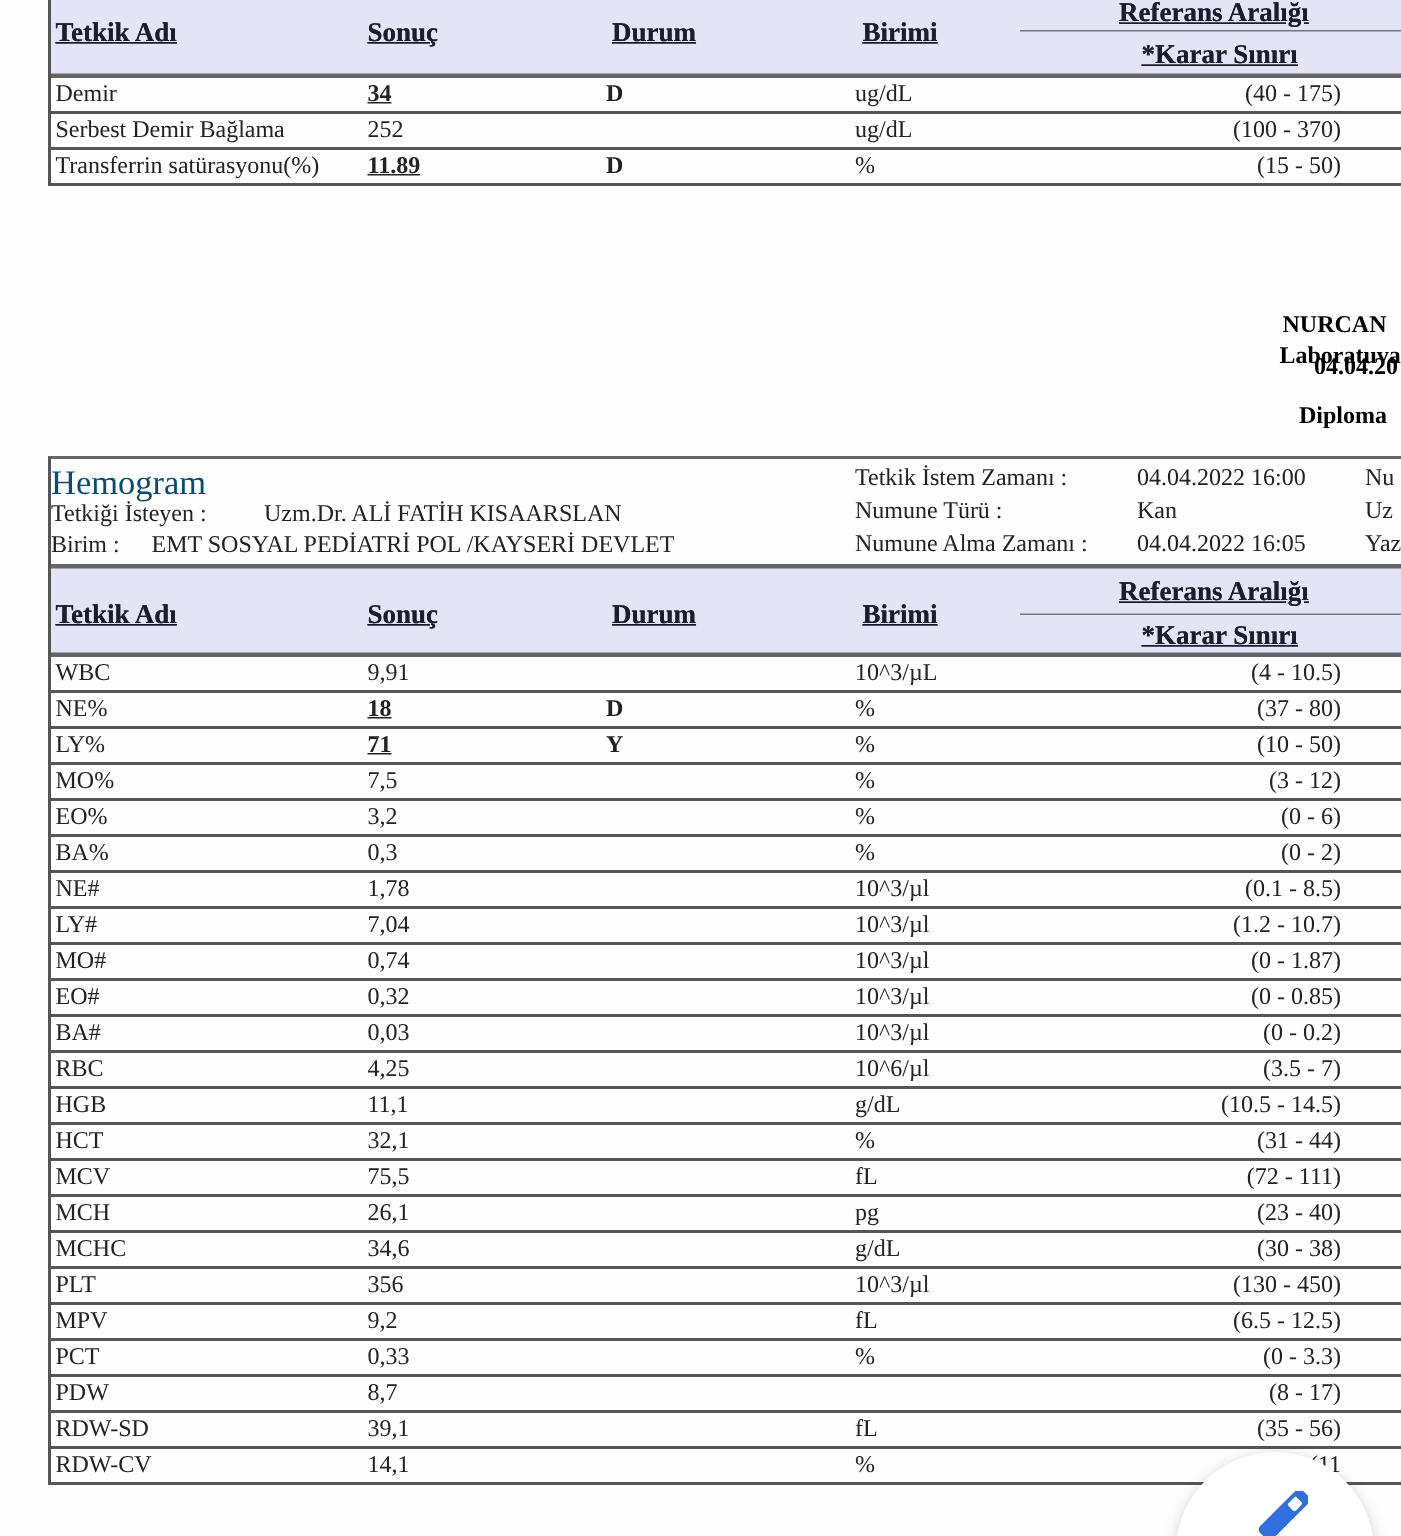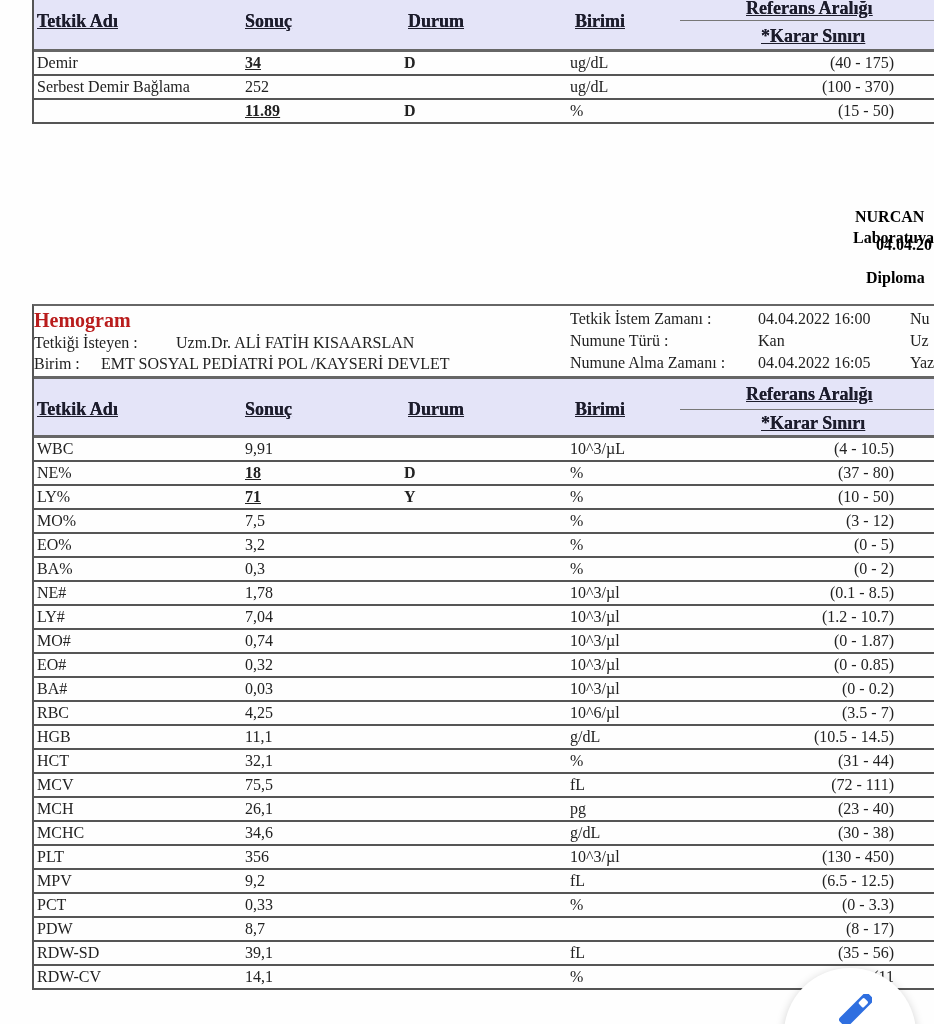--- a/index.html
+++ b/index.html
@@ -49,21 +49,21 @@
   
   .sig { position: absolute; font-size: 16px; font-weight: bold; white-space: nowrap; color: #000000; }
 
   
   .info {
     position: absolute; left: 32px; top: 304px; width: 920px; height: 72px;
     border-top: 2px solid #666; border-left: 2px solid #555;
     box-sizing: border-box;
   }
   .info span { position: absolute; white-space: nowrap; font-size: 16px; }
-  .info .title { font-size: 20px; font-weight: bold; left: 0; top: 3px; color: #b91c1c; }
+  .info .title { font-size: 23px; font-weight: normal; left: 0; top: 3px; color: #0c4a6e; }
 
   
   .fab {
     position: absolute; left: 784px; top: 968px; width: 132px; height: 132px;
     border-radius: 50%; background: #ffffff;
     box-shadow: 0 2px 10px rgba(0,0,0,0.18);
   }
   .fab svg { position: absolute; left: 48px; top: 26px; }
 </style>
 </head>
@@ -88,20 +88,21 @@
         <span class="c-ref">(40 - 175)</span>
       </div>
       <div class="row">
         <span class="c-name">Serbest Demir Bağlama</span>
         <span class="c-val">252</span>
         <span class="c-stat"></span>
         <span class="c-unit">ug/dL</span>
         <span class="c-ref">(100 - 370)</span>
       </div>
       <div class="row">
+        <span class="c-name">Transferrin satürasyonu(%)</span>
         <span class="c-val flag">11.89</span>
         <span class="c-stat">D</span>
         <span class="c-unit">%</span>
         <span class="c-ref">(15 - 50)</span>
       </div>
     </div>
 </div>
 
 <span class="sig" style="left:855px; top:208px;">NURCAN</span>
 <span class="sig" style="left:853px; top:229px;">Laboratuva</span>
@@ -163,21 +164,21 @@
         <span class="c-val">7,5</span>
         <span class="c-stat"></span>
         <span class="c-unit">%</span>
         <span class="c-ref">(3 - 12)</span>
       </div>
       <div class="row">
         <span class="c-name">EO%</span>
         <span class="c-val">3,2</span>
         <span class="c-stat"></span>
         <span class="c-unit">%</span>
-        <span class="c-ref">(0 - 5)</span>
+        <span class="c-ref">(0 - 6)</span>
       </div>
       <div class="row">
         <span class="c-name">BA%</span>
         <span class="c-val">0,3</span>
         <span class="c-stat"></span>
         <span class="c-unit">%</span>
         <span class="c-ref">(0 - 2)</span>
       </div>
       <div class="row">
         <span class="c-name">NE#</span>

